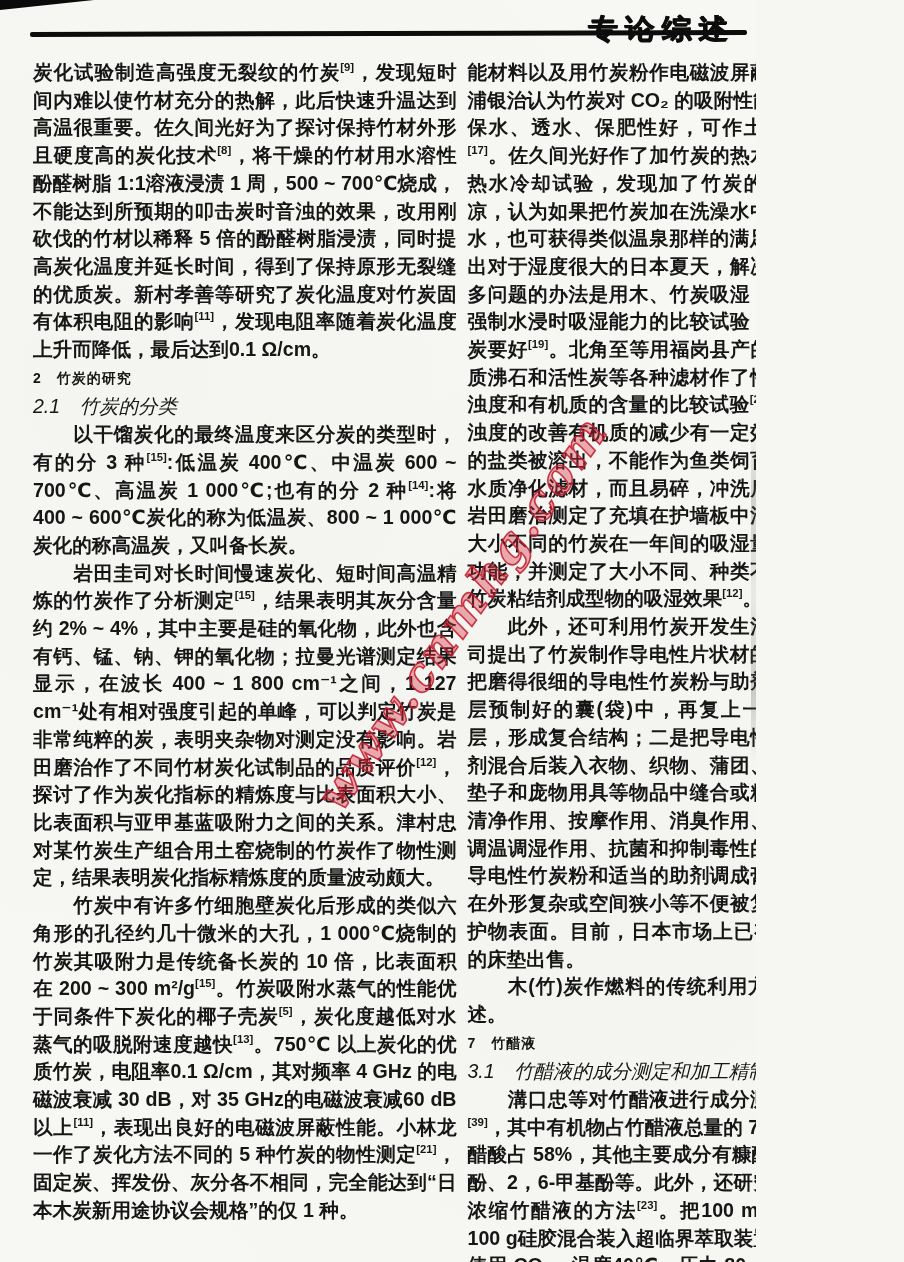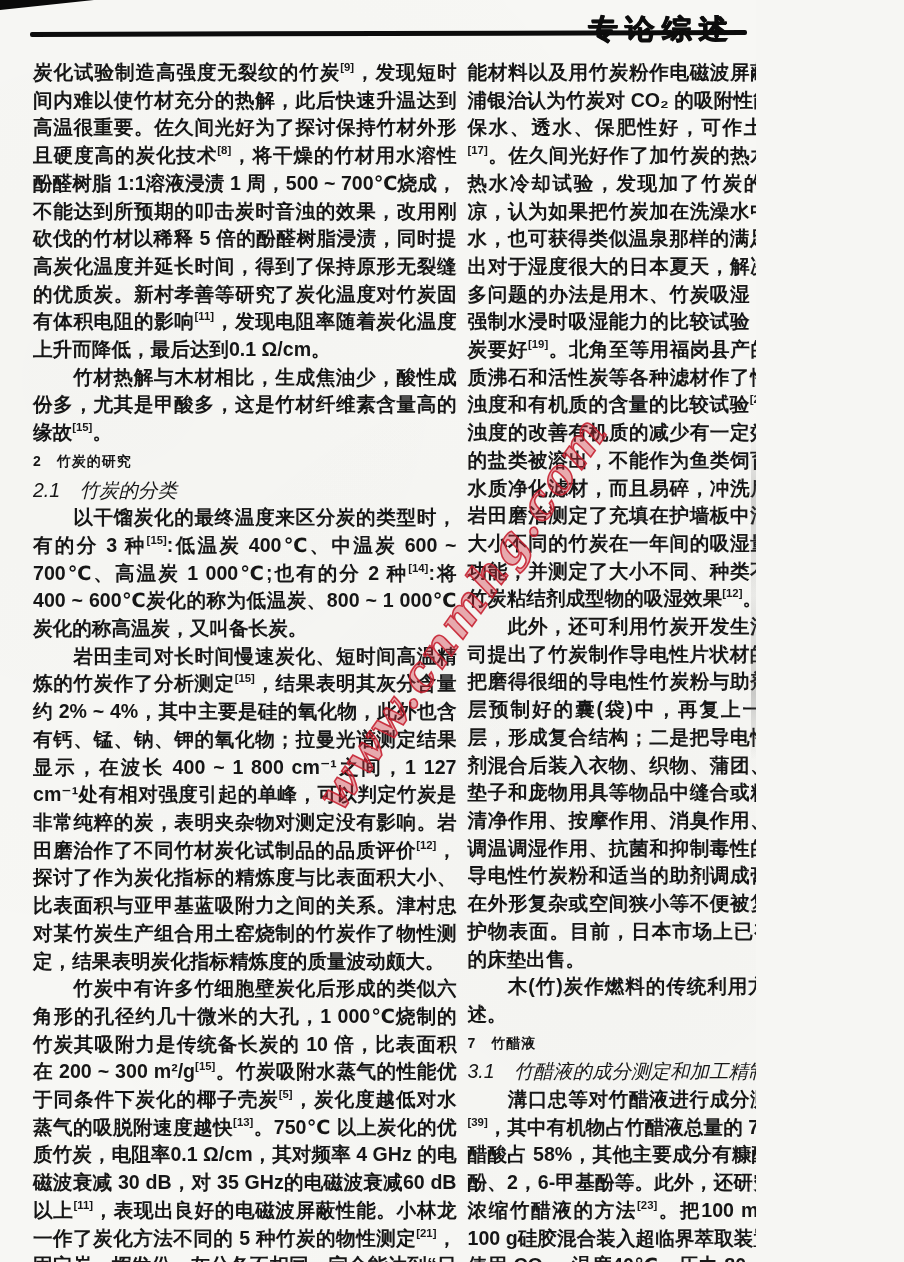--- a/index.html
+++ b/index.html
@@ -102,21 +102,20 @@
 <body>
 
 <div class="page">
   <div class="corner-artifact"></div>
   <div class="header-rule"></div>
   <div class="header-title">专论综述</div>
 
   <div class="columns">
     <div class="col" id="col-left">
         <div class="blk p">炭化试验制造高强度无裂纹的竹炭<sup class="ref">[9]</sup>，发现短时间内难以使竹材充分的热解，此后快速升温达到高温很重要。佐久间光好为了探讨保持竹材外形且硬度高的炭化技术<sup class="ref">[8]</sup>，将干燥的竹材用水溶性酚醛树脂 1:1溶液浸渍 1 周，500 ~ 700℃烧成，不能达到所预期的叩击炭时音浊的效果，改用刚砍伐的竹材以稀释 5 倍的酚醛树脂浸渍，同时提高炭化温度并延长时间，得到了保持原形无裂缝的优质炭。新村孝善等研究了炭化温度对竹炭固有体积电阻的影响<sup class="ref">[11]</sup>，发现电阻率随着炭化温度上升而降低，最后达到0.1 Ω/cm。</div>
-        <div class="blk p indent">竹材热解与木材相比，生成焦油少，酸性成份多，尤其是甲酸多，这是竹材纤维素含量高的缘故<sup class="ref">[15]</sup>。</div>
         <div class="blk h1">2　竹炭的研究</div>
         <div class="blk h2">2.1　竹炭的分类</div>
         <div class="blk p indent">以干馏炭化的最终温度来区分炭的类型时，有的分 3 种<sup class="ref">[15]</sup>:低温炭 400℃、中温炭 600 ~ 700℃、高温炭 1 000℃;也有的分 2 种<sup class="ref">[14]</sup>:将 400 ~ 600℃炭化的称为低温炭、800 ~ 1 000℃炭化的称高温炭，又叫备长炭。</div>
         <div class="blk p indent">岩田圭司对长时间慢速炭化、短时间高温精炼的竹炭作了分析测定<sup class="ref">[15]</sup>，结果表明其灰分含量约 2% ~ 4%，其中主要是硅的氧化物，此外也含有钙、锰、钠、钾的氧化物；拉曼光谱测定结果显示，在波长 400 ~ 1 800 cm⁻¹之间，1 127 cm⁻¹处有相对强度引起的单峰，可以判定竹炭是非常纯粹的炭，表明夹杂物对测定没有影响。岩田磨治作了不同竹材炭化试制品的品质评价<sup class="ref">[12]</sup>，探讨了作为炭化指标的精炼度与比表面积大小、比表面积与亚甲基蓝吸附力之间的关系。津村忠对某竹炭生产组合用土窑烧制的竹炭作了物性测定，结果表明炭化指标精炼度的质量波动颇大。</div>
         <div class="blk p indent">竹炭中有许多竹细胞壁炭化后形成的类似六角形的孔径约几十微米的大孔，1 000℃烧制的竹炭其吸附力是传统备长炭的 10 倍，比表面积在 200 ~ 300 m²/g<sup class="ref">[15]</sup>。竹炭吸附水蒸气的性能优于同条件下炭化的椰子壳炭<sup class="ref">[5]</sup>，炭化度越低对水蒸气的吸脱附速度越快<sup class="ref">[13]</sup>。750℃ 以上炭化的优质竹炭，电阻率0.1 Ω/cm，其对频率 4 GHz 的电磁波衰减 30 dB，对 35 GHz的电磁波衰减60 dB以上<sup class="ref">[11]</sup>，表现出良好的电磁波屏蔽性能。小林龙一作了炭化方法不同的 5 种竹炭的物性测定<sup class="ref">[21]</sup>，固定炭、挥发份、灰分各不相同，完全能达到“日本木炭新用途协议会规格”的仅 1 种。</div>
       </div>
     <div class="col" id="col-right">
         <div class="blk p">能材料以及用竹炭粉作电磁波屏蔽的材料<sup class="ref">[16]</sup>；杉浦银治认为竹炭对 CO₂ 的吸附性能高，不腐烂，保水、透水、保肥性好，可作土壤改良剂使用<sup class="ref">[17]</sup>。佐久间光好作了加竹炭的热水和不加竹炭的热水冷却试验，发现加了竹炭的热水不容易变凉，认为如果把竹炭加在洗澡水中，即使是自来水，也可获得类似温泉那样的满足感<sup class="ref">[18]</sup>。他还提出对于湿度很大的日本夏天，解决木结构房屋诸多问题的办法是用木、竹炭吸湿，作了结露时和强制水浸时吸湿能力的比较试验，结果竹炭比木炭要好<sup class="ref">[19]</sup>。北角至等用福岗县产的竹炭，天然硬质沸石和活性炭等各种滤材作了性状、滤出水的浊度和有机质的含量的比较试验<sup class="ref">[20]</sup>，认为竹炭对浊度的改善有机质的减少有一定效果，但灰分中的盐类被溶出，不能作为鱼类饲育水和活鱼水的水质净化滤材，而且易碎，冲洗后再使用困难。岩田磨治测定了充填在护墙板中沿壁面一层粒度大小不同的竹炭在一年间的吸湿量，了解其调湿功能，并测定了大小不同、种类不同的竹炭以及竹炭粘结剂成型物的吸湿效果<sup class="ref">[12]</sup>。</div>
         <div class="blk p indent">此外，还可利用竹炭开发生活用品。岩田圭司提出了竹炭制作导电性片状材的方案<sup class="ref">[15]</sup>，一是把磨得很细的导电性竹炭粉与助剂混合后装入外层预制好的囊(袋)中，再复上一层平面状的里层，形成复合结构；二是把导电性的竹炭粉和助剂混合后装入衣物、织物、蒲团、枕头、帽子、垫子和庞物用具等物品中缝合或粘合，具有空气清净作用、按摩作用、消臭作用、红外线作用、调温调湿作用、抗菌和抑制毒性的作用；三是将导电性竹炭粉和适当的助剂调成膏状或浆状涂布在外形复杂或空间狭小等不便被复和充填的被保护物表面。目前，日本市场上已有充填木(竹)炭的床垫出售。</div>
         <div class="blk p indent">木(竹)炭作燃料的传统利用方式本文不作叙述。</div>

